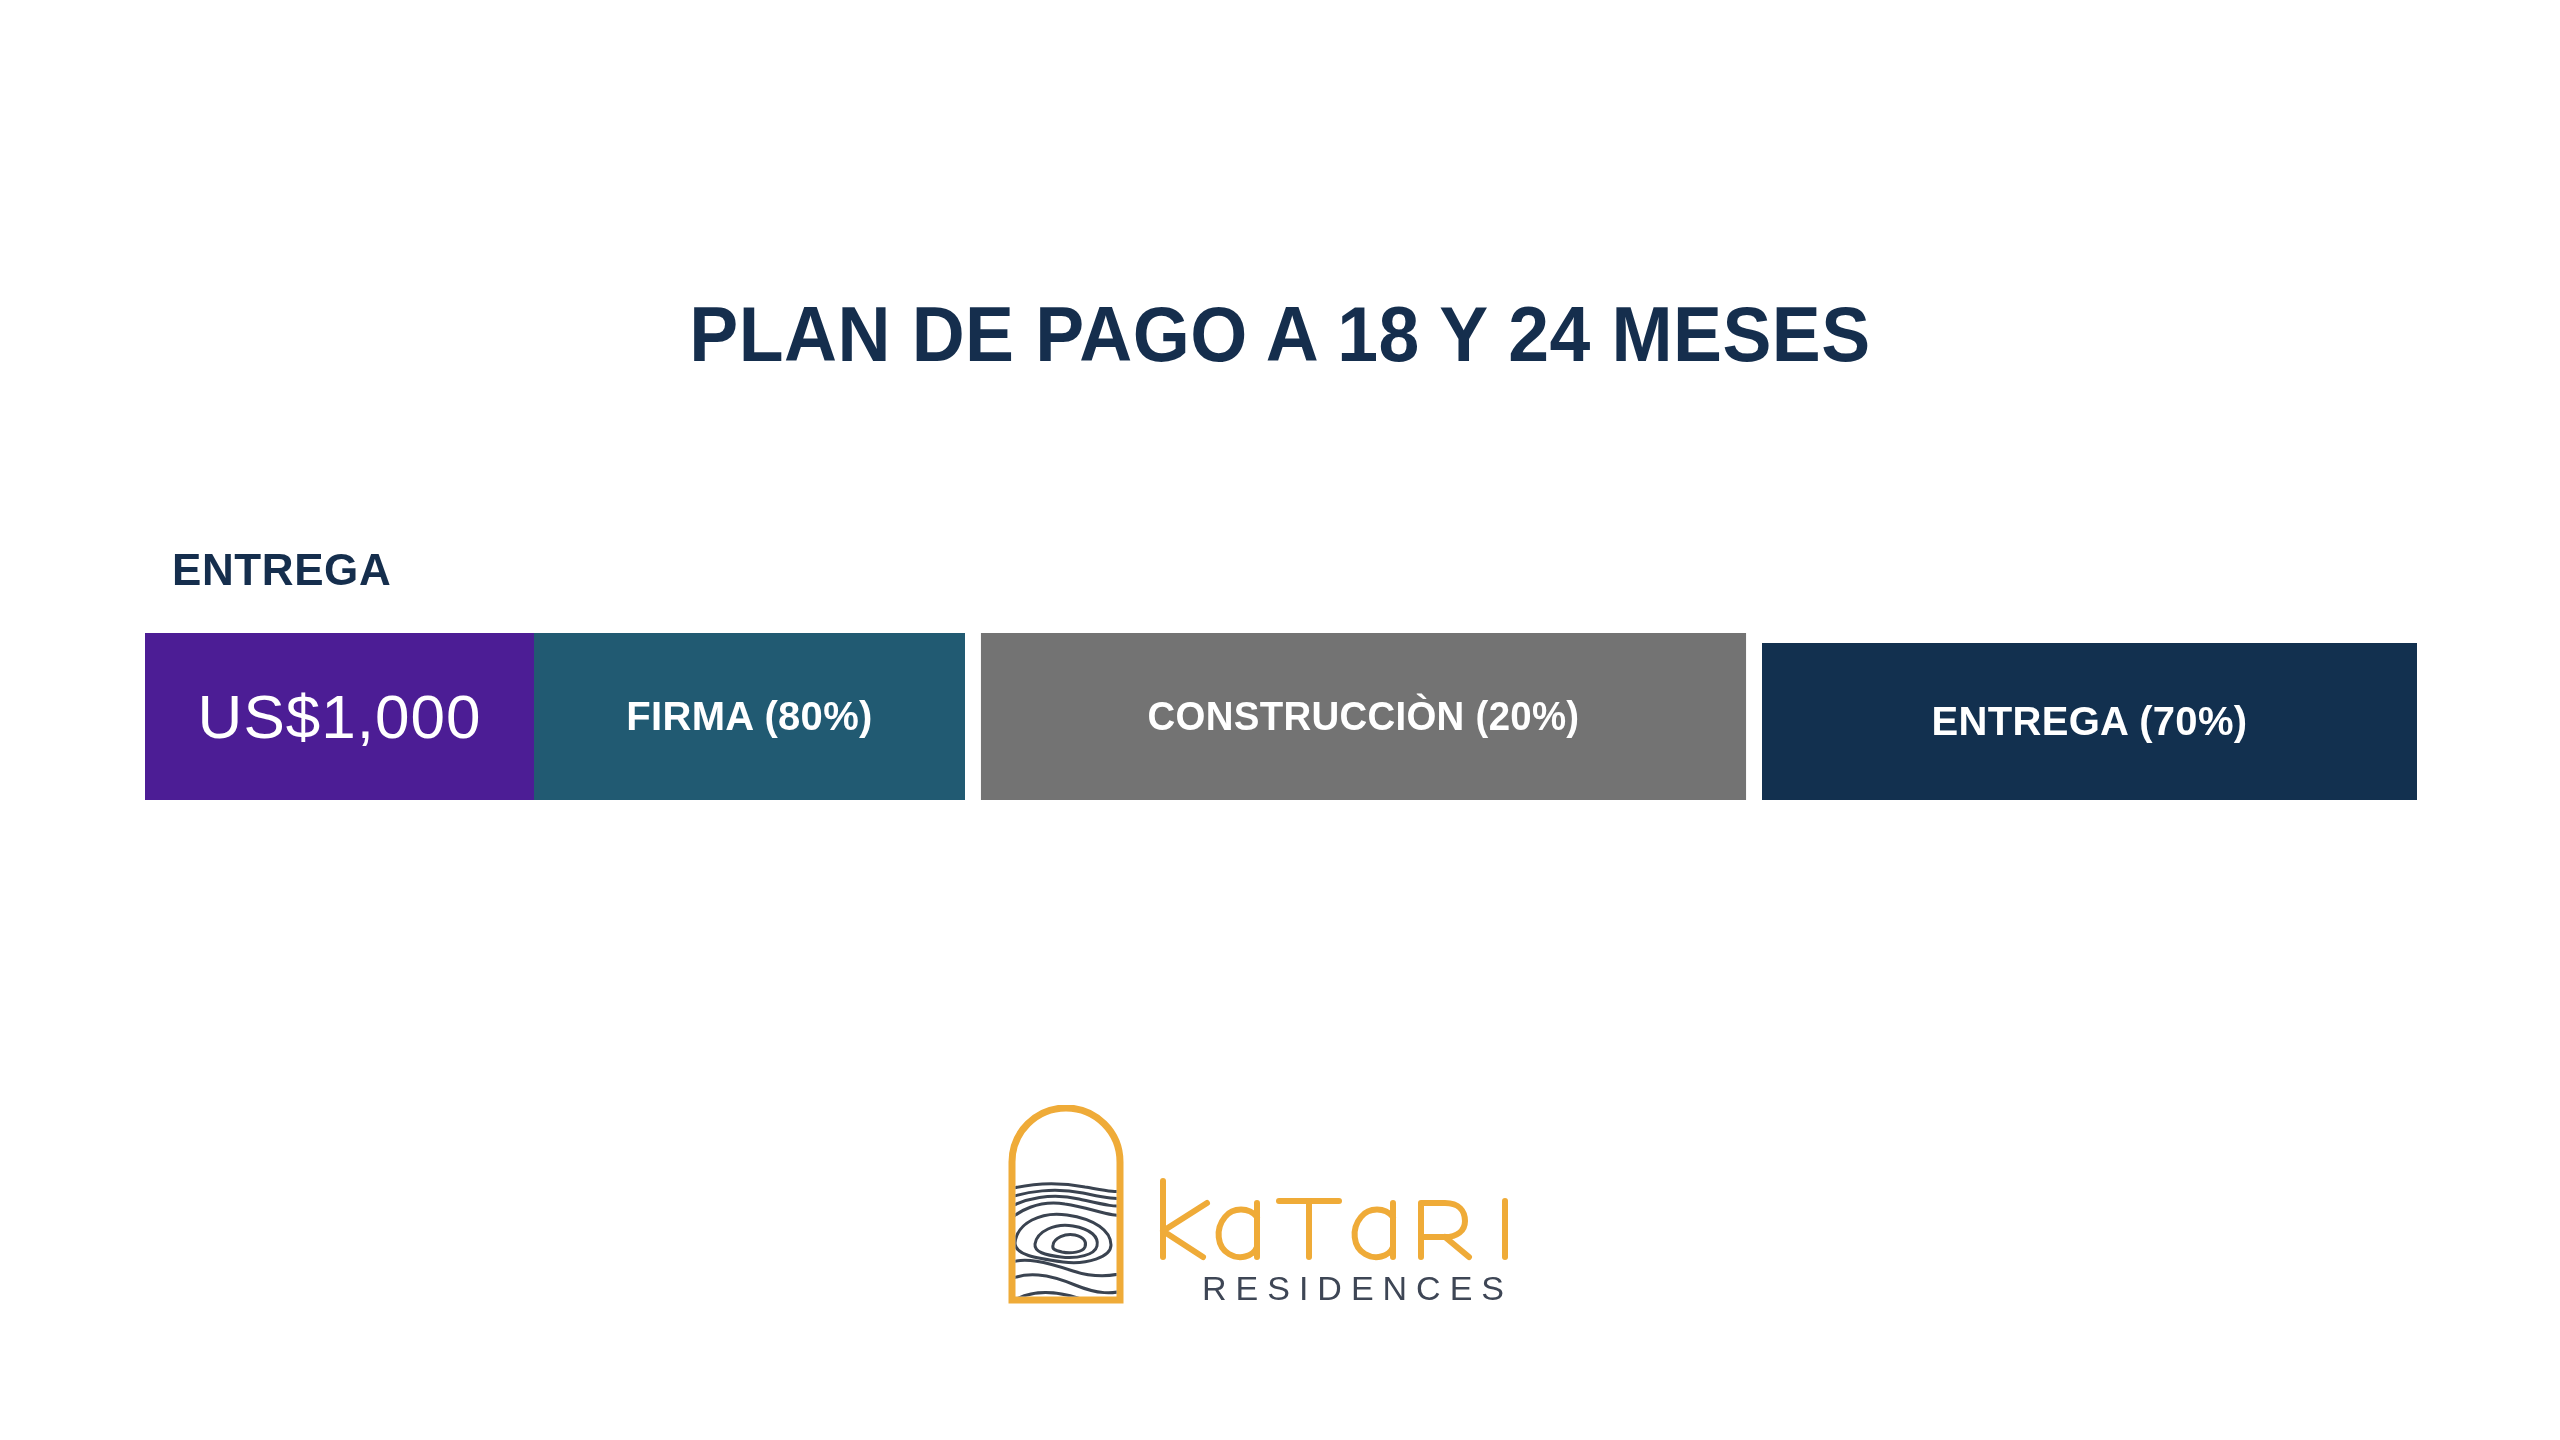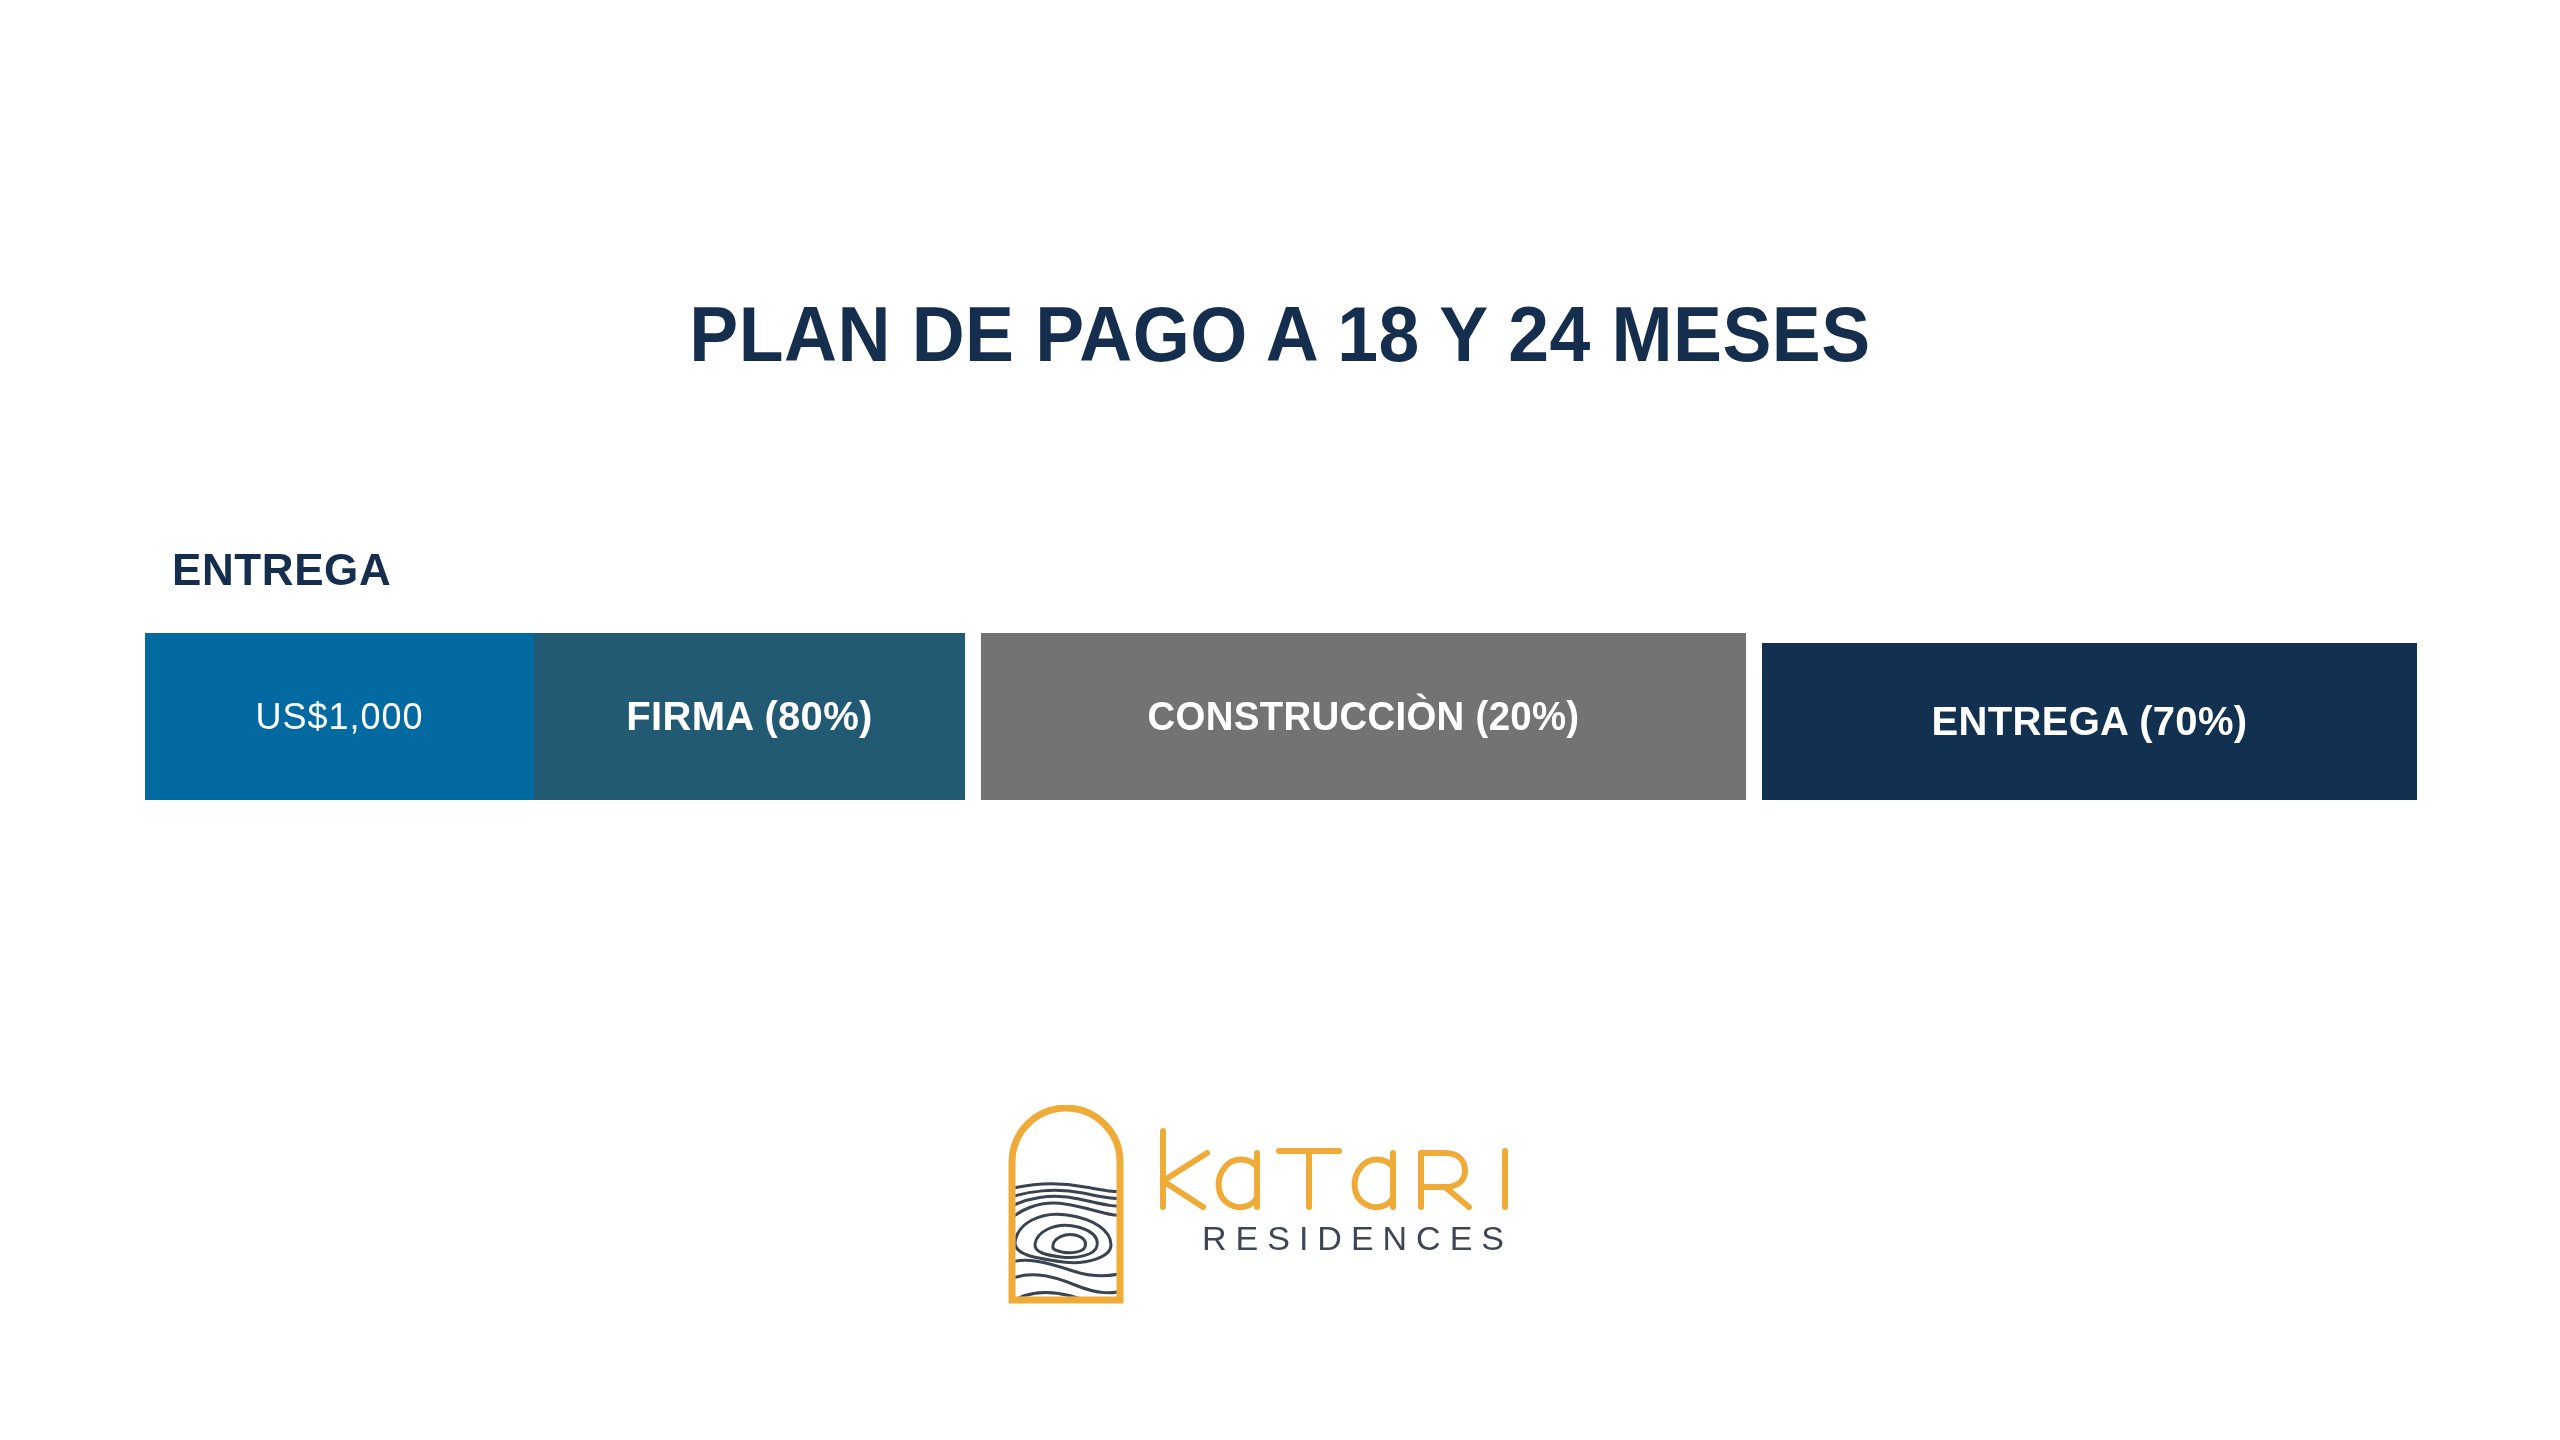--- a/index.html
+++ b/index.html
@@ -67,22 +67,22 @@
     display: flex;
     align-items: center;
     justify-content: center;
     color: #ffffff;
     text-align: center;
     white-space: nowrap;
     box-sizing: border-box;
   }
   .seg-reserva {
     width: 389px;
-    background: #0369a1;
-    font-size: 36px;
+    background: #4c1d95;
+    font-size: 62px;
     font-weight: 300;
     letter-spacing: 1px;
   }
   .seg-firma {
     width: 431px;
     background: #215A72;
     font-size: 40px;
     font-weight: 700;
     letter-spacing: 0.3px;
   }
@@ -104,21 +104,21 @@
   }
 
   
   .logo {
     position: absolute;
     left: 50%;
     top: 1105px;
     transform: translateX(-50%);
     display: flex;
     flex-direction: row;
-    align-items: flex-start;
+    align-items: flex-end;
     gap: 28px;
   }
   .logo-mark {
     width: 118px;
     height: 200px;
     display: block;
     flex: 0 0 auto;
   }
   .logo-text {
     display: flex;

